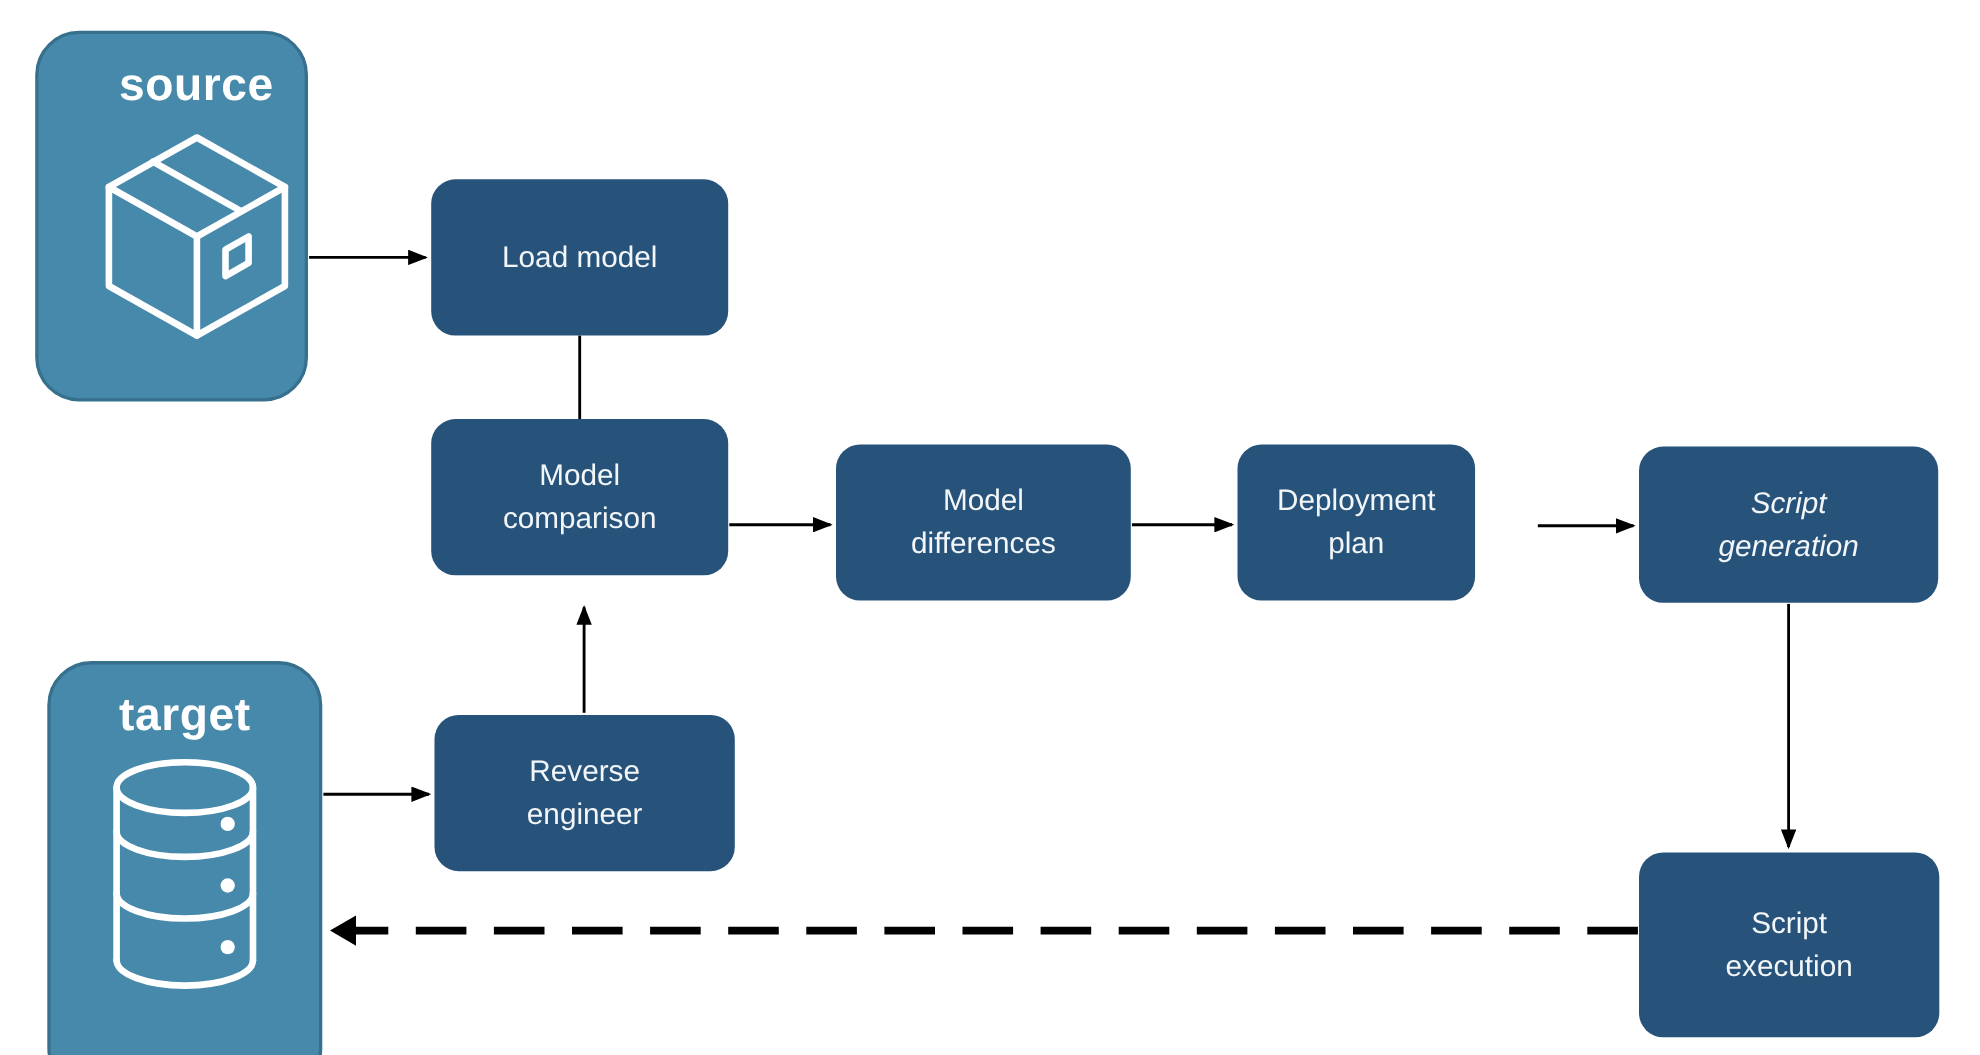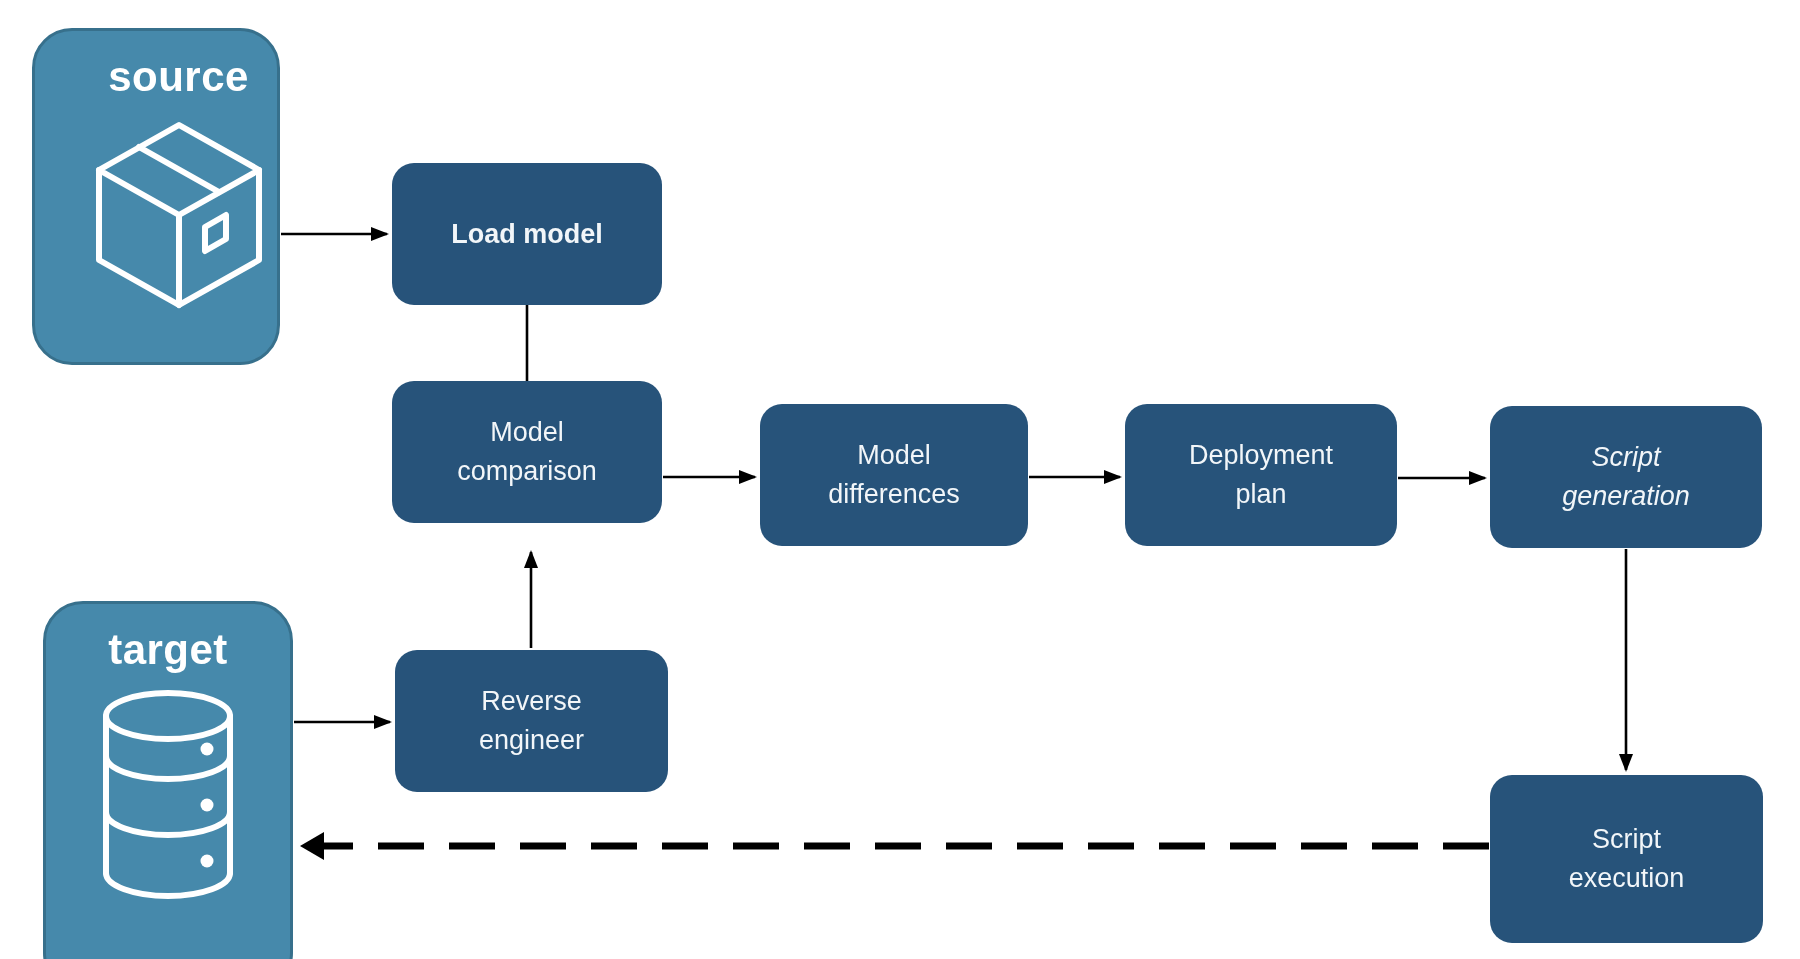--- a/index.html
+++ b/index.html
@@ -87,33 +87,33 @@
         <path class="icon-stroke" d="M23,68 A62,23 0 0 0 147,68"></path>
         <path class="icon-stroke" d="M23,124 A62,23 0 0 0 147,124"></path>
         <path class="icon-stroke" d="M23,185 A62,23 0 0 0 147,185"></path>
         <circle class="icon-fill" cx="124" cy="61" r="6.5"></circle>
         <circle class="icon-fill" cx="124" cy="117" r="6.5"></circle>
         <circle class="icon-fill" cx="124" cy="173" r="6.5"></circle>
       </svg>
     </div>
   </div>
 
-  <div class="node" style="left:392px;top:163px;width:270px;height:142px;font-weight:bold;">
+  <div class="node" style="left:392px;top:163px;width:270px;height:142px;">
     <span class="lbl">Load model</span>
   </div>
 
   <div class="node" style="left:392px;top:381px;width:270px;height:142px;">
     <span class="lbl">Model comparison</span>
   </div>
 
   <div class="node" style="left:760px;top:404px;width:268px;height:142px;justify-content:center;">
     <span class="lbl">Model differences</span>
   </div>
 
-  <div class="node" style="left:1125px;top:404px;width:272px;height:142px;justify-content:center;">
+  <div class="node" style="left:1125px;top:404px;width:216px;height:142px;justify-content:center;">
     <span class="lbl">Deployment plan</span>
   </div>
 
   <div class="node" style="left:1490px;top:406px;width:272px;height:142px;font-style:italic;">
     <span class="lbl">Script generation</span>
   </div>
 
   <div class="node" style="left:395px;top:650px;width:273px;height:142px;">
     <span class="lbl">Reverse engineer</span>
   </div>

